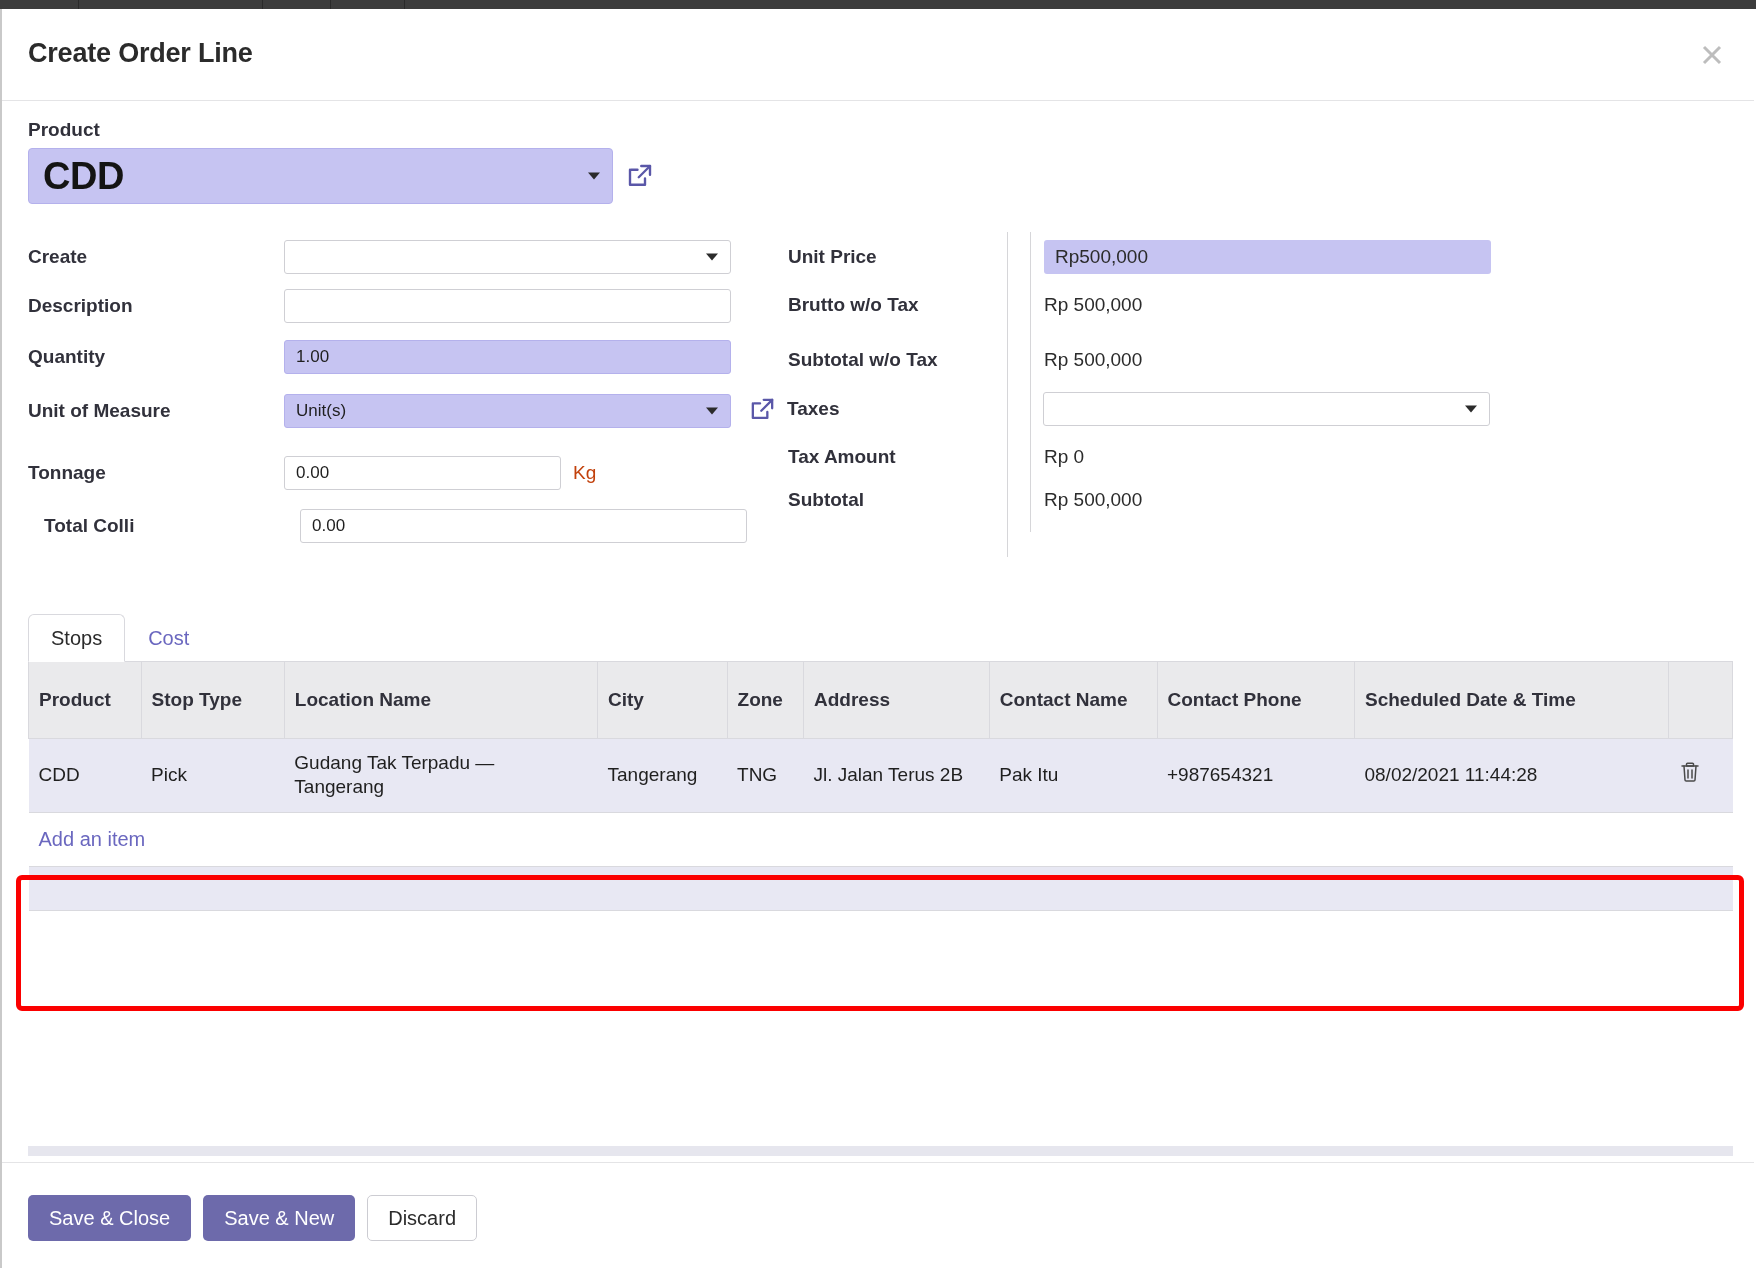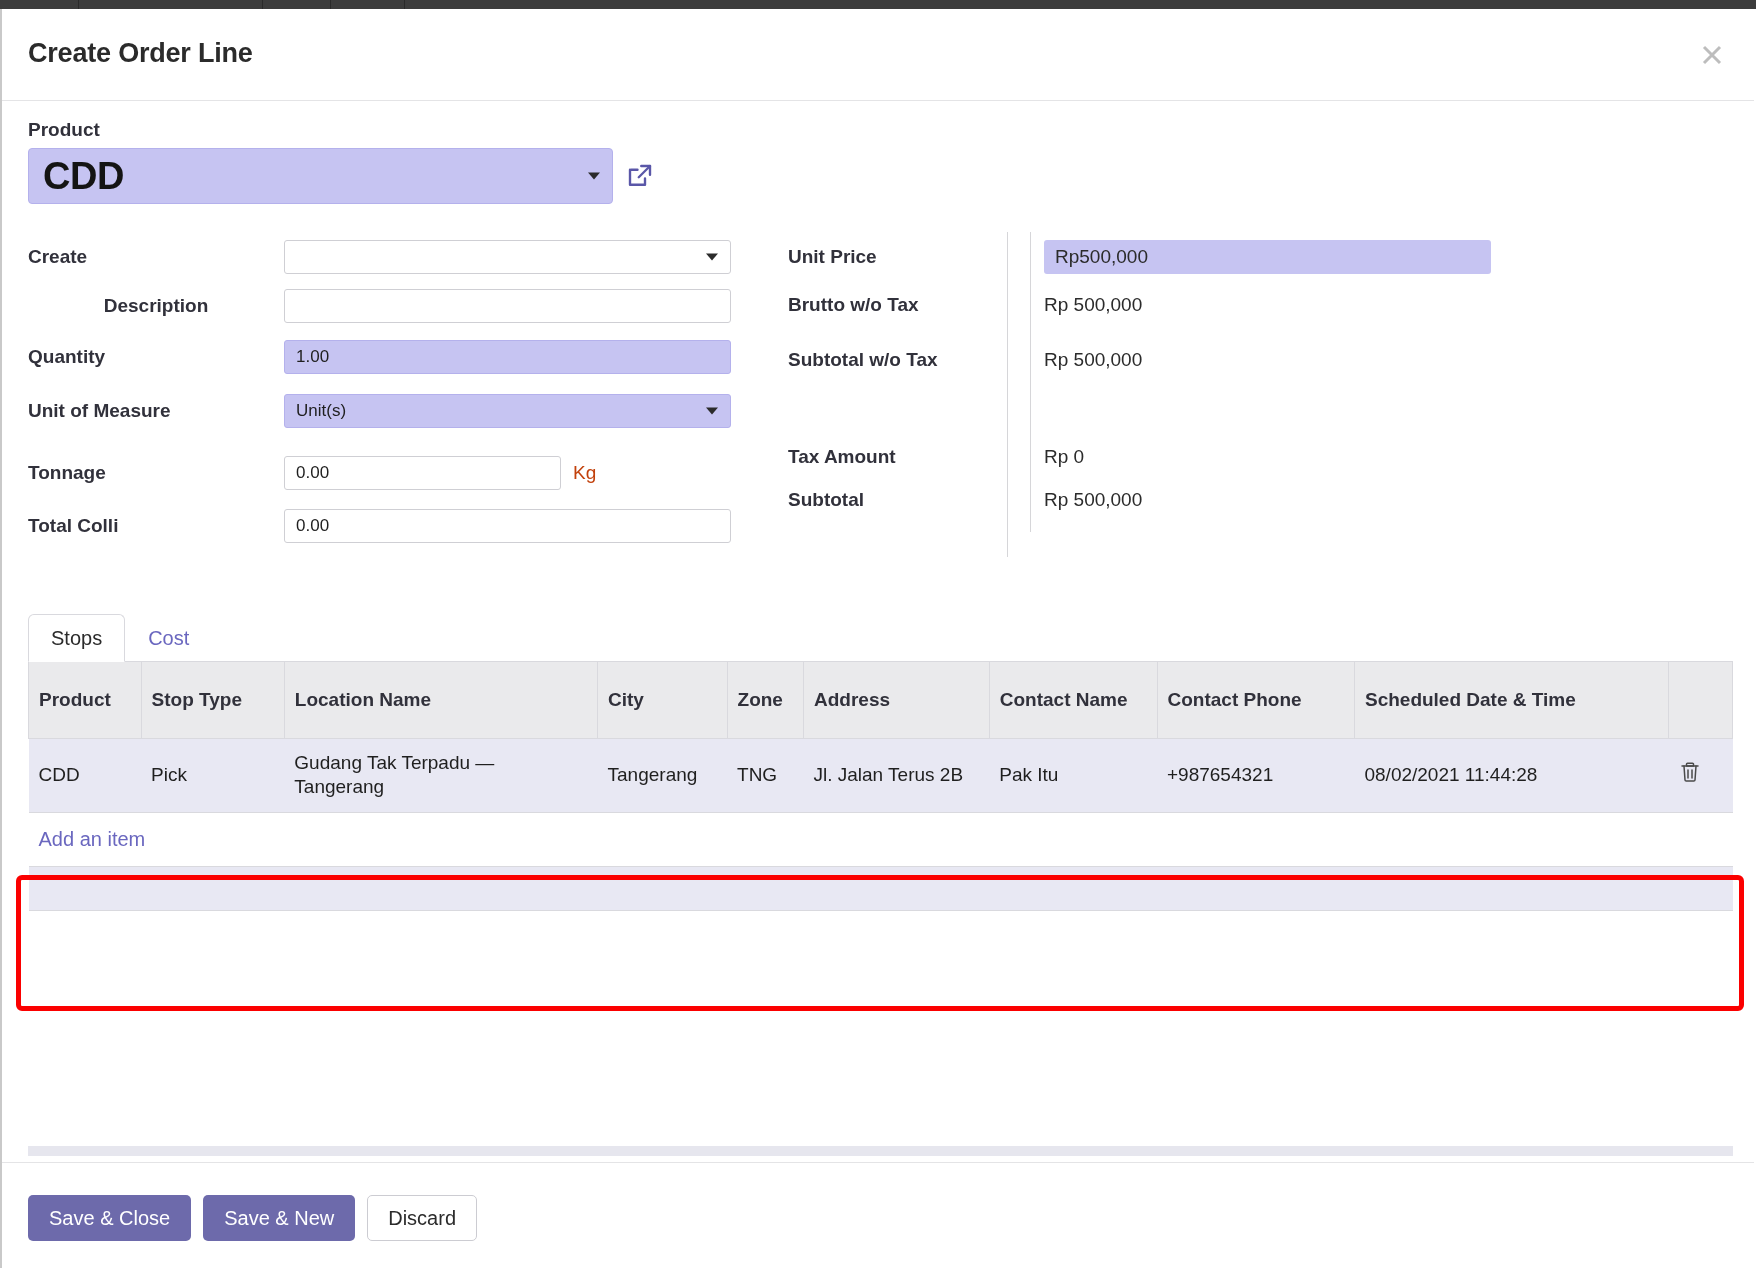--- a/index.html
+++ b/index.html
@@ -332,21 +332,21 @@
 
         <div class="frow" style="left:0; top:8px;">
           <div class="flabel" style="width:256px;">Create</div>
           <div class="fld fld-wide sel">
             <span></span>
             <span class="caret"></span>
           </div>
         </div>
 
         <div class="frow" style="left:0; top:57px;">
-          <div class="flabel" style="width:256px;text-align:center;">Description</div>
+          <div class="flabel" style="width:256px;">Description</div>
           <div class="fld fld-wide">
             <span></span>
           </div>
         </div>
 
         <div class="frow" style="left:0; top:108px;">
           <div class="flabel" style="width:256px;">Quantity</div>
           <div class="fld fld-wide hl">
             <span>1.00</span>
           </div>
@@ -361,21 +361,21 @@
         </div>
 
         <div class="frow" style="left:0; top:224px;">
           <div class="flabel" style="width:256px;">Tonnage</div>
           <div class="fld" style="width:277px;">
             <span>0.00</span>
           </div>
           <span class="unit-kg">Kg</span>
         </div>
 
-        <div class="frow" style="left:0; top:277px;">
+        <div class="frow" style="left:16px; top:277px;">
           <div class="flabel" style="width:256px;">Total Colli</div>
           <div class="fld fld-wide">
             <span>0.00</span>
           </div>
         </div>
       </div>
 
       <div class="col-right">
         <div class="vsep"></div>
 
@@ -389,20 +389,34 @@
         <div class="frow" style="left:26px; top:62px;">
           <div class="flabel" style="width:256px;">Brutto w/o Tax</div>
           <div class="rval">Rp 500,000</div>
         </div>
 
         <div class="frow" style="left:26px; top:117px;">
           <div class="flabel" style="width:256px;">Subtotal w/o Tax</div>
           <div class="rval">Rp 500,000</div>
         </div>
 
+        <div class="frow" style="left:-14px; top:160px;">
+          <span class="ext-link" style="margin-right:10px;">
+            <svg width="29" height="29" viewBox="0 0 24 24" fill="none" stroke="#5a57a8" stroke-width="1.9" stroke-linecap="round" stroke-linejoin="round">
+              <path d="M5 7 h5 M4 7 v12 h12 v-5"></path>
+              <path d="M13 4 h7 v7"></path>
+              <path d="M20 4 L11 13"></path>
+            </svg>
+          </span>
+          <div class="flabel" style="width:256px;">Taxes</div>
+          <div class="fld sel" style="width:447px;">
+            <span></span>
+            <span class="caret"></span>
+          </div>
+        </div>
 
         <div class="frow" style="left:26px; top:214px;">
           <div class="flabel" style="width:256px;">Tax Amount</div>
           <div class="rval">Rp 0</div>
         </div>
 
         <div class="frow" style="left:26px; top:257px;">
           <div class="flabel" style="width:256px;">Subtotal</div>
           <div class="rval">Rp 500,000</div>
         </div>

